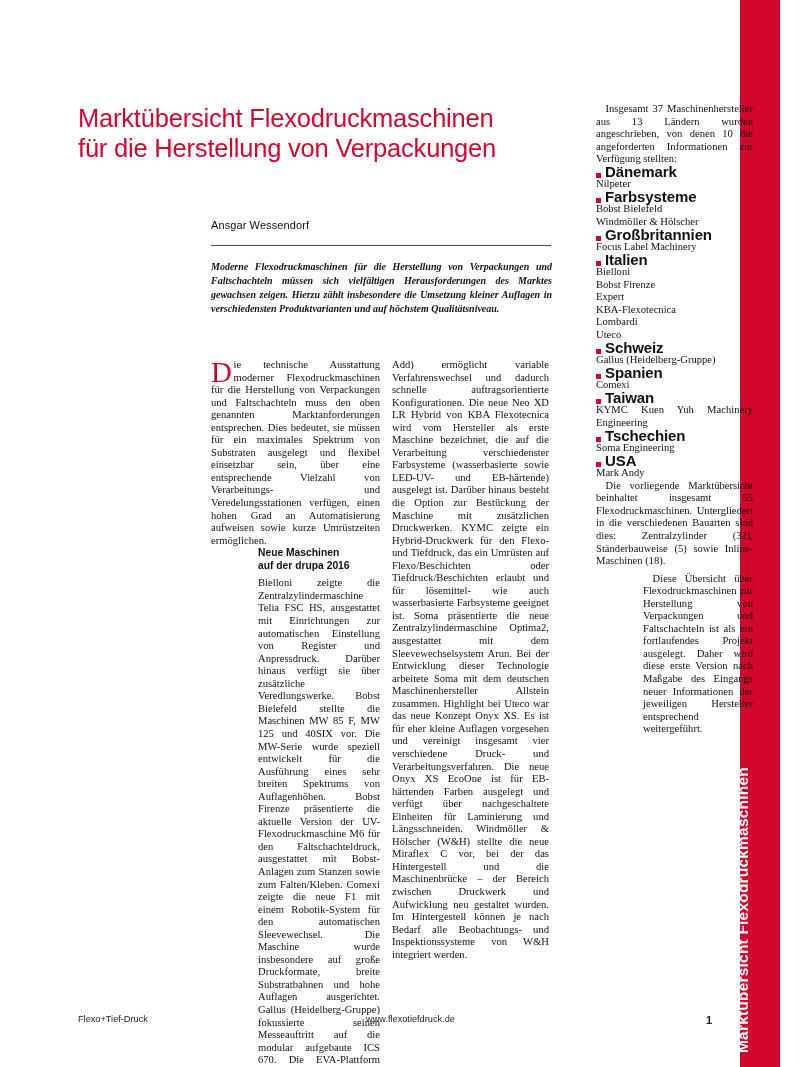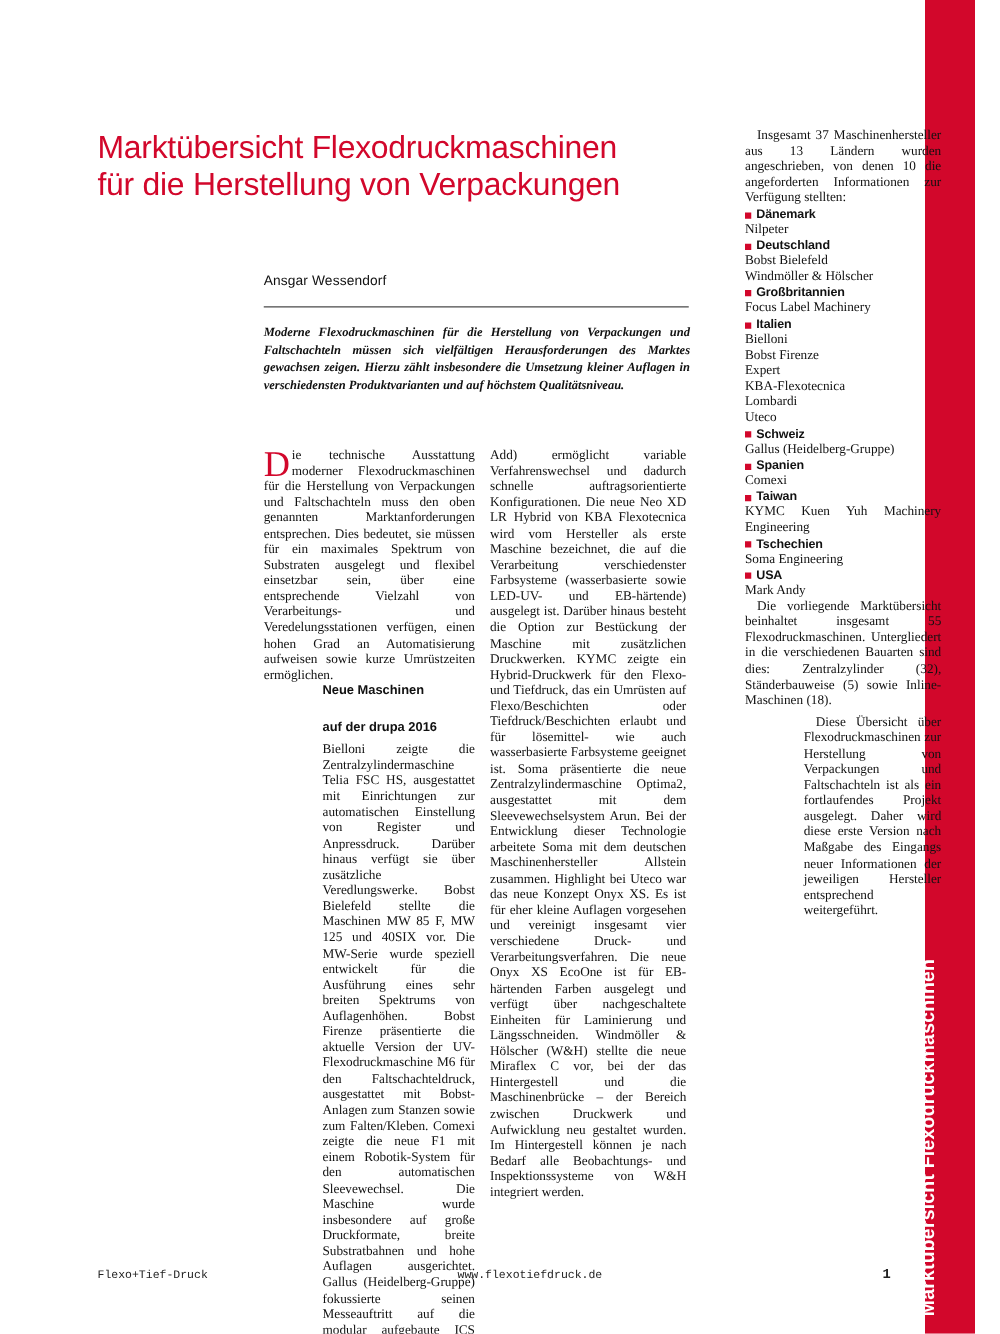--- a/index.html
+++ b/index.html
@@ -140,25 +140,25 @@
     text-align: left;
     text-indent: 0 !important;
     color: #111;
   }
 
   
   .country-list { margin: 0; padding: 0; list-style: none; }
   .country-head {
     font-family: "Liberation Sans", sans-serif;
     font-weight: bold;
-    font-size: 10px;
+    font-size: 15px;
     line-height: 12.6px;
     color: #111;
     display: flex;
-    align-items: center;
+    align-items: flex-end;
     letter-spacing: -0.1px;
   }
   .country-head .sq {
     display: inline-block;
     width: 5px; height: 5px;
     background: #d2072b;
     margin-right: 4px;
     flex: 0 0 auto;
   }
   .maker {
@@ -170,21 +170,21 @@
   .intro-para, .outro-para {
     text-align: justify;
     text-indent: 0.9em;
     margin: 0;
   }
 
   
   .footer-left, .footer-center, .footer-page {
     position: absolute;
     top: 1014px;
-    font-family: Liberation Mono, monospace;
+    font-family: Liberation Sans, sans-serif;
     font-size: 9.2px;
     color: #222;
   }
   .footer-left { left: 78px; }
   .footer-center { left: 345px; margin-left: 21px; }
   .footer-page {
     left: 706px;
     font-weight: bold;
     font-size: 11px;
   }
@@ -204,39 +204,39 @@
   </div>
 
   <div class="author">Ansgar Wessendorf</div>
   <div class="author-rule"></div>
 
   <div class="abstract">Moderne Flexodruckmaschinen für die Herstellung von Verpackungen und Faltschachteln müssen sich vielfältigen Herausforderungen des Marktes gewachsen zeigen. Hierzu zählt insbesondere die Umsetzung kleiner Auflagen in verschiedensten Produktvarianten und auf höchstem Qualitätsniveau.</div>
 
   <div class="col col-1">
     <p class="dropcap">Die technische Ausstattung moderner Flexodruckmaschinen für die Herstellung von Verpackungen und Faltschachteln muss den oben genannten Marktanforderungen entsprechen. Dies bedeutet, sie müssen für ein maximales Spektrum von Substraten ausgelegt und flexibel einsetzbar sein, über eine entsprechende Vielzahl von Verarbeitungs- und Veredelungsstationen verfügen, einen hohen Grad an Automatisierung aufweisen sowie kurze Umrüstzeiten ermöglichen.</p>
     <p class="subhead">Neue Maschinen</p>
-    <p class="subhead" style="margin-top:17px">auf der drupa 2016</p>
+    <p class="subhead" style="margin-top:0">auf der drupa 2016</p>
     <p style="text-indent:0;margin-top:5px">Bielloni zeigte die Zentralzylindermaschine Telia FSC HS, ausgestattet mit Einrichtungen zur automatischen Einstellung von Register und Anpressdruck. Darüber hinaus verfügt sie über zusätzliche Veredlungswerke. Bobst Bielefeld stellte die Maschinen MW 85 F, MW 125 und 40SIX vor. Die MW-Serie wurde speziell entwickelt für die Ausführung eines sehr breiten Spektrums von Auflagenhöhen. Bobst Firenze präsentierte die aktuelle Version der UV-Flexodruckmaschine M6 für den Faltschachteldruck, ausgestattet mit Bobst-Anlagen zum Stanzen sowie zum Falten/Kleben. Comexi zeigte die neue F1 mit einem Robotik-System für den automatischen Sleevewechsel. Die Maschine wurde insbesondere auf große Druckformate, breite Substratbahnen und hohe Auflagen ausgerichtet. Gallus (Heidelberg-Gruppe) fokussierte seinen Messeauftritt auf die modular aufgebaute ICS 670. Die EVA-Plattform (Easy Value</p>
   </div>
 
   <div class="col col-2">
     <p style="text-indent:0">Add) ermöglicht variable Verfahrenswechsel und dadurch schnelle auftragsorientierte Konfigurationen. Die neue Neo XD LR Hybrid von KBA Flexotecnica wird vom Hersteller als erste Maschine bezeichnet, die auf die Verarbeitung verschiedenster Farbsysteme (wasserbasierte sowie LED-UV- und EB-härtende) ausgelegt ist. Darüber hinaus besteht die Option zur Bestückung der Maschine mit zusätzlichen Druckwerken. KYMC zeigte ein Hybrid-Druckwerk für den Flexo- und Tiefdruck, das ein Umrüsten auf Flexo/Beschichten oder Tiefdruck/Beschichten erlaubt und für lösemittel- wie auch wasserbasierte Farbsysteme geeignet ist. Soma präsentierte die neue Zentralzylindermaschine Optima2, ausgestattet mit dem Sleevewechselsystem Arun. Bei der Entwicklung dieser Technologie arbeitete Soma mit dem deutschen Maschinenhersteller Allstein zusammen. Highlight bei Uteco war das neue Konzept Onyx XS. Es ist für eher kleine Auflagen vorgesehen und vereinigt insgesamt vier verschiedene Druck- und Verarbeitungsverfahren. Die neue Onyx XS EcoOne ist für EB-härtenden Farben ausgelegt und verfügt über nachgeschaltete Einheiten für Laminierung und Längsschneiden. Windmöller &amp; Hölscher (W&amp;H) stellte die neue Miraflex C vor, bei der das Hintergestell und die Maschinenbrücke – der Bereich zwischen Druckwerk und Aufwicklung neu gestaltet wurden. Im Hintergestell können je nach Bedarf alle Beobachtungs- und Inspektionssysteme von W&amp;H integriert werden.</p>
   </div>
 
   <div class="col col-3">
     <p class="intro-para">Insgesamt 37 Maschinenhersteller aus 13 Ländern wurden angeschrieben, von denen 10 die angeforderten Informationen zur Verfügung stellten:</p>
     <ul class="country-list" id="country-list">
         <li class="country-head">
           <span class="sq"></span>
           <span>Dänemark</span>
         </li>
         <li class="maker">Nilpeter</li>
         <li class="country-head">
           <span class="sq"></span>
-          <span>Deutschland</span>
+          <span>Farbsysteme</span>
         </li>
         <li class="maker">Bobst Bielefeld</li>
         <li class="maker">Windmöller &amp; Hölscher</li>
         <li class="country-head">
           <span class="sq"></span>
           <span>Großbritannien</span>
         </li>
         <li class="maker">Focus Label Machinery</li>
         <li class="country-head">
           <span class="sq"></span>

